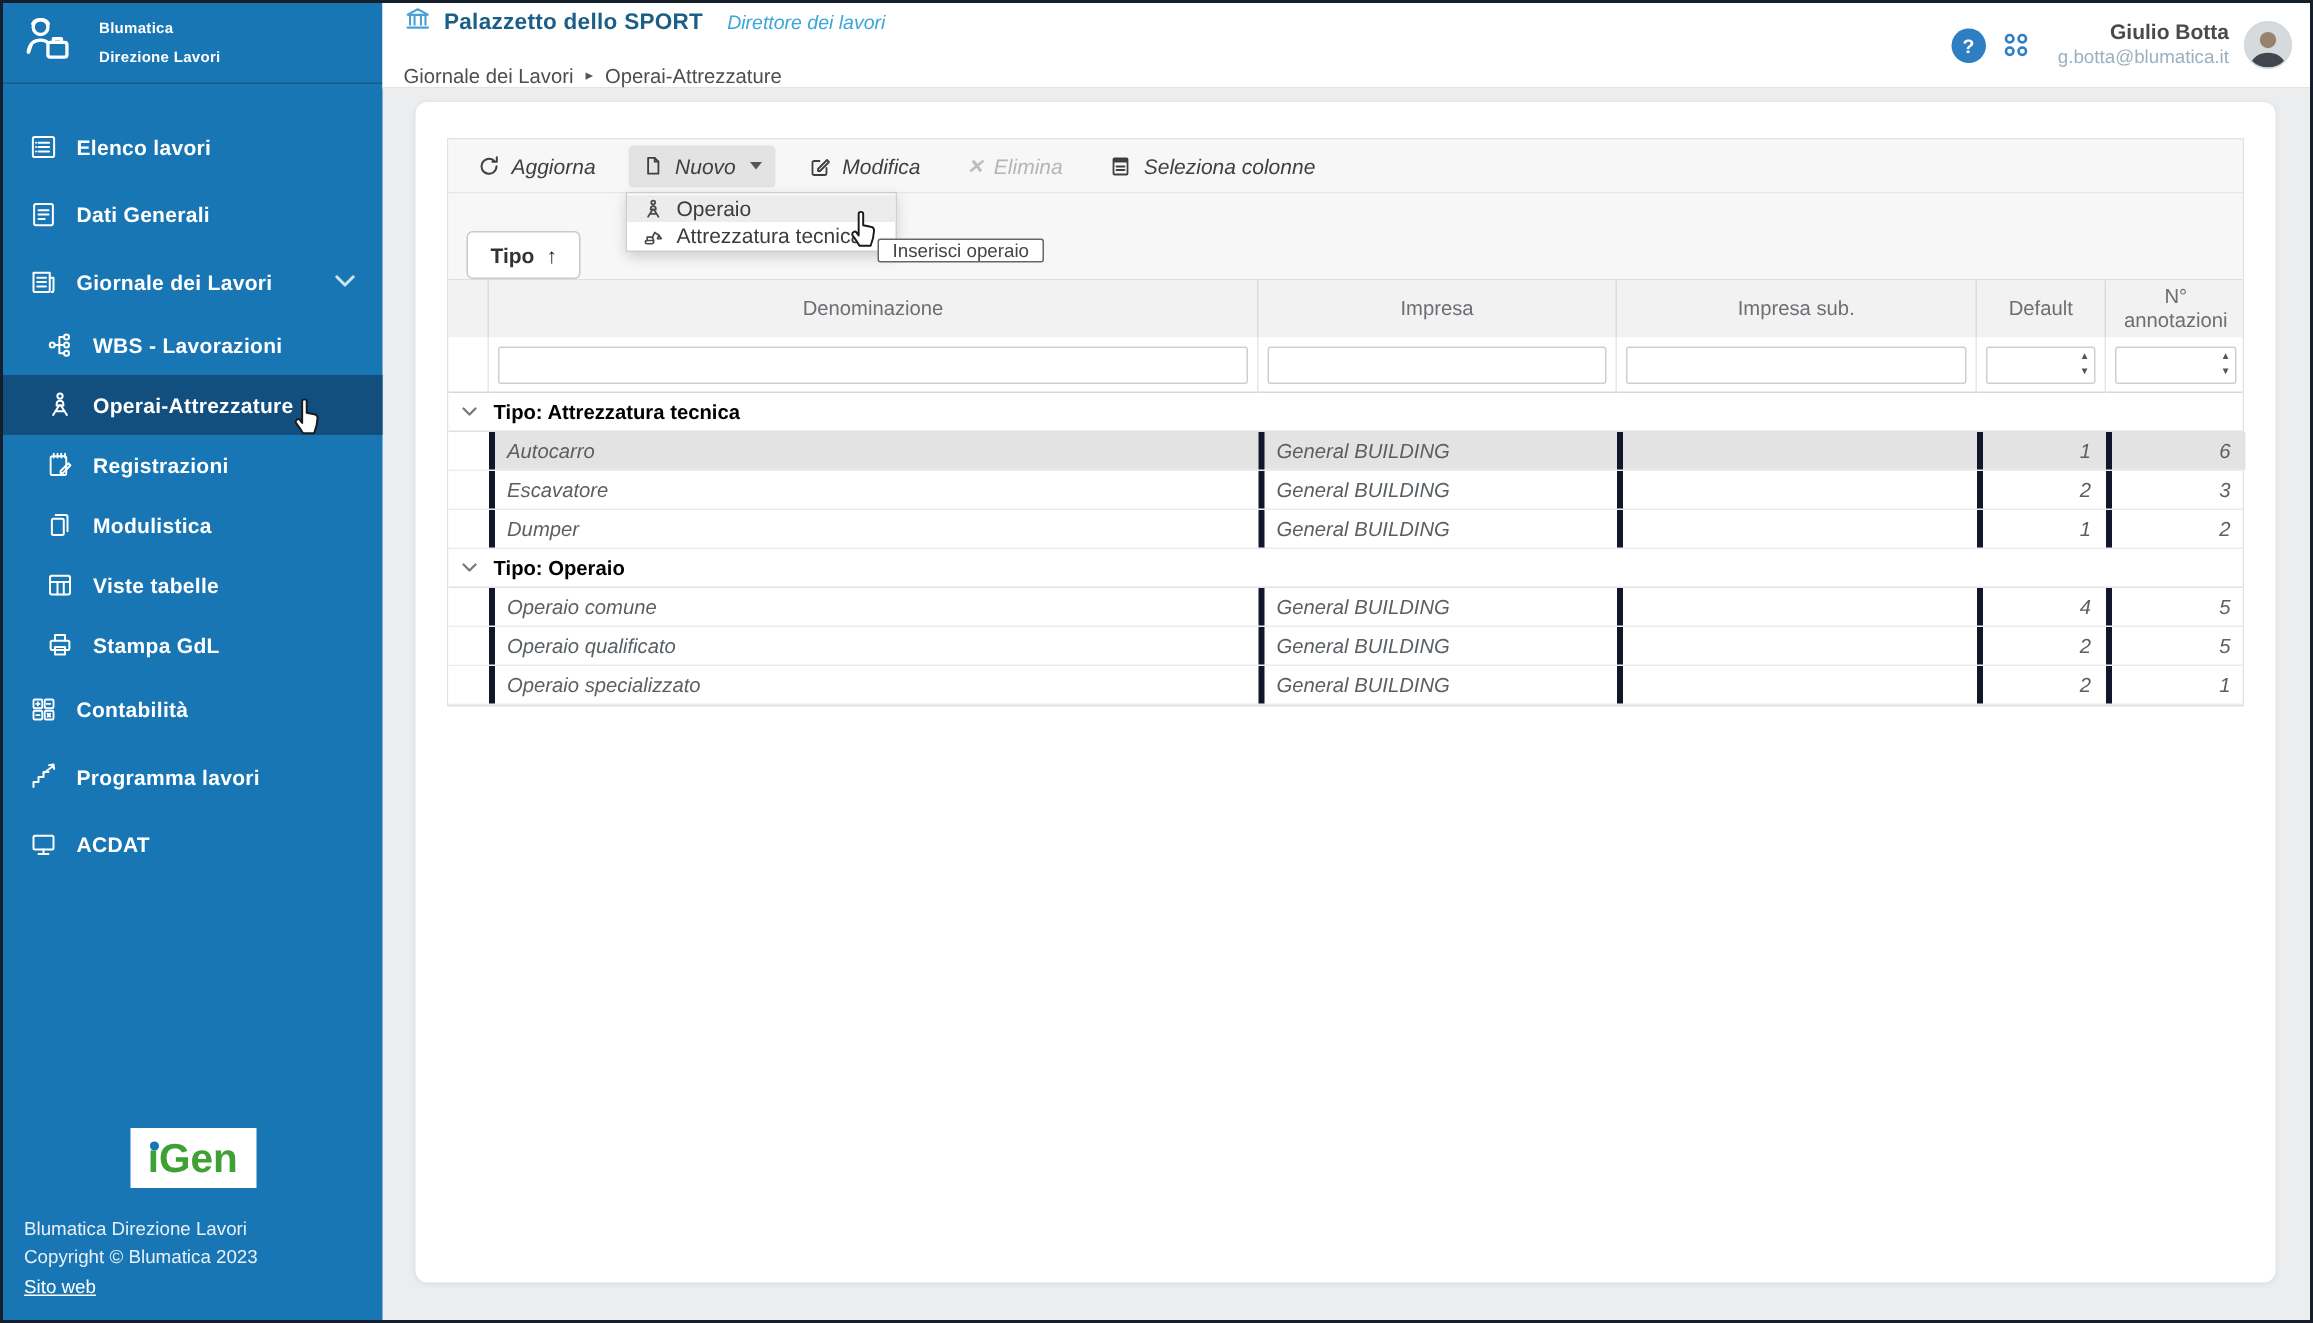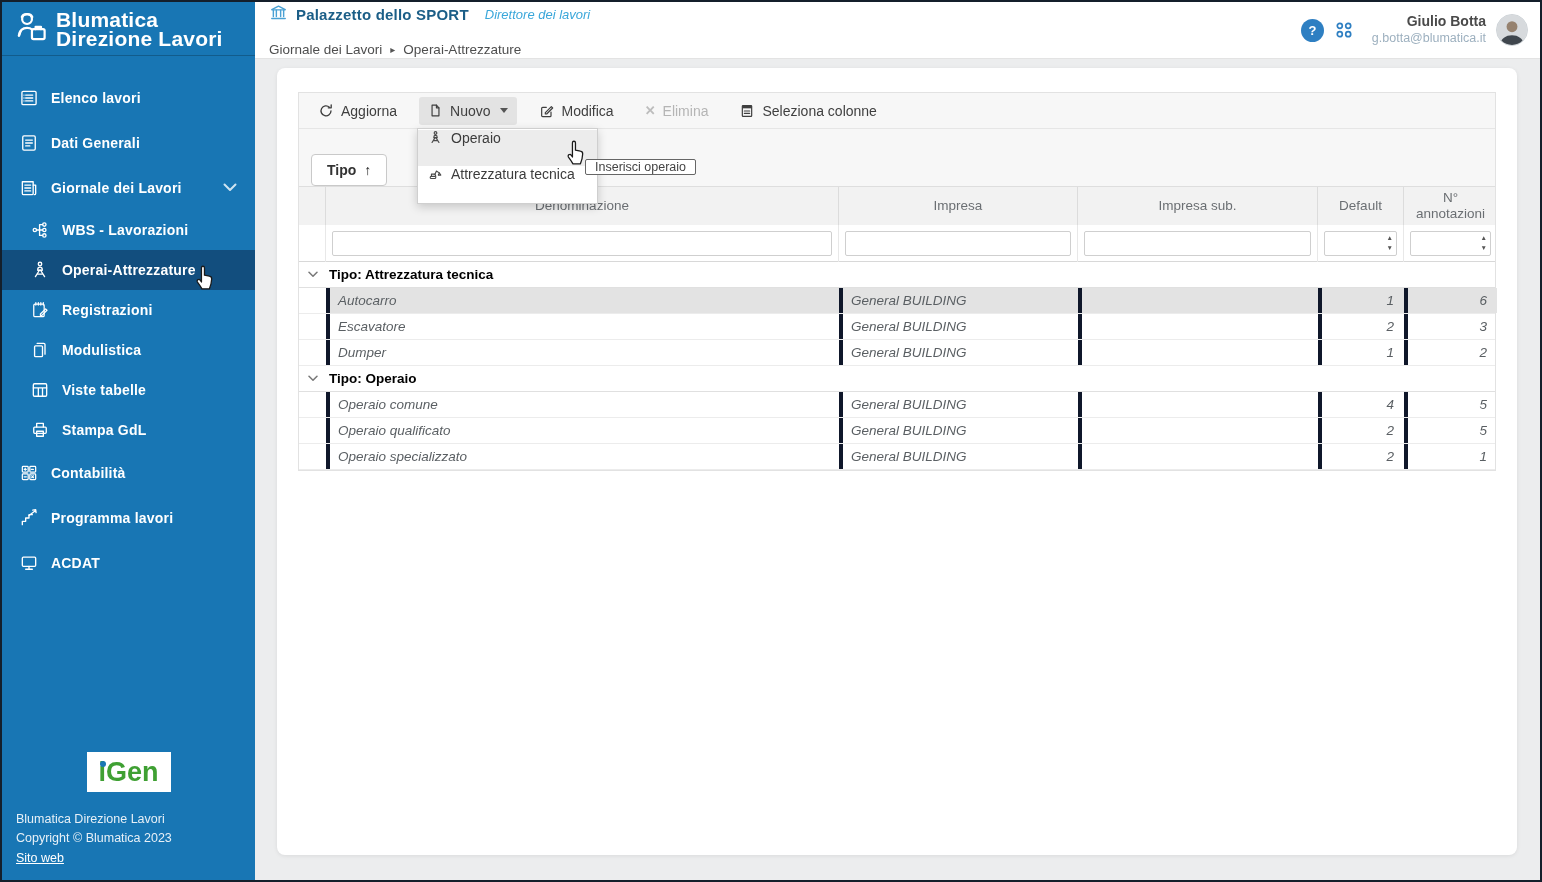--- a/index.html
+++ b/index.html
@@ -3,21 +3,21 @@
 <meta charset="utf-8">
 <style>
   * { margin:0; padding:0; box-sizing:border-box; }
   html,body { width:1542px; height:882px; font-family:"Liberation Sans", sans-serif; }
   .frame { width:1542px; height:882px; background:#141f2b; padding:2px; }
   .stage { position:relative; width:100%; height:100%; background:#ecedee; overflow:hidden; }
 
   
   .sidebar { position:absolute; left:0; top:0; bottom:0; width:253px; background:#1876b4; color:#fff; }
   .brand { height:54px; display:flex; align-items:center; padding-left:10px; border-bottom:1px solid rgba(0,0,0,.22); }
-  .brand-text { margin-left:6px; font-size:21px; font-weight:bold; line-height:19px; letter-spacing:.2px; }
+  .brand-text { margin-left:16px; font-size:10px; font-weight:bold; line-height:19px; letter-spacing:.2px; }
   .nav { margin-top:19px; }
   .nav-item { height:45px; display:flex; align-items:center; padding-left:16px; cursor:pointer; }
   .nav-item.sub { height:40px; padding-left:27px; }
   .nav-item.active { background:#124e7e; }
   .nico { width:22px; height:22px; display:flex; align-items:center; justify-content:center; flex:0 0 22px; }
   .nlabel { margin-left:11px; font-size:14px; font-weight:600; letter-spacing:.2px; }
   .chev { margin-left:auto; margin-right:18px; display:flex; }
   .igen-box { position:absolute; bottom:88px; left:50%; transform:translateX(-50%); width:84px; height:40px; background:#fff; display:flex; align-items:center; justify-content:center; }
   .igen-text { position:relative; font-size:27px; font-weight:bold; color:#3fa033; letter-spacing:0; }
   .igen-dot { position:absolute; left:2px; top:4px; width:6px; height:6px; border-radius:50%; background:#1876b4; }
@@ -35,21 +35,21 @@
   .userbox { margin-left:auto; display:flex; align-items:center; gap:10px; padding-right:12px; }
   .help-btn { width:23px; height:23px; border-radius:50%; background:#2e7fc2; color:#fff; font-size:13px; font-weight:bold; display:flex; align-items:center; justify-content:center; cursor:pointer; }
   .uinfo { text-align:right; line-height:1.25; margin-left:8px; }
   .uname { font-size:14px; font-weight:bold; color:#4a4a4a; }
   .uemail { font-size:12.5px; color:#9db0bf; }
   .avatar { width:32px; height:32px; border-radius:50%; overflow:hidden; background:#dfe3e6; border:1px solid #cfd4d8; cursor:pointer; }
 
   
   .card { position:absolute; left:275px; top:66px; width:1240px; height:787px; background:#fff; border-radius:8px; box-shadow:0 1px 4px rgba(0,0,0,.08); }
   .gridbox { position:absolute; left:21px; top:24px; width:1198px; border:1px solid #e2e2e2; }
-  .toolbar { height:36px; background:#f7f7f7; border-bottom:1px solid #e6e6e6; display:flex; align-items:center; gap:13px; padding-left:10px; font-size:14px; color:#3f3f3f; }
+  .toolbar { height:36px; background:#f7f7f7; border-bottom:1px solid #e6e6e6; display:flex; align-items:center; gap:13px; padding-left:10px; font-size:14px; color:#3f3f3f;font-style:italic; }
   .tbtn { display:flex; align-items:center; gap:7px; padding:6px 9px; border-radius:3px; cursor:pointer; white-space:nowrap; }
   .tbtn.open { background:#e3e3e3; }
   .tbtn.disabled { color:#b5b5b5; cursor:default; }
   .caret { width:0; height:0; border-left:4px solid transparent; border-right:4px solid transparent; border-top:5px solid #555; margin-left:2px; }
   .xicon { font-size:13px; color:#bdbdbd; font-weight:bold; }
   .group-panel { height:58px; background:#f7f7f7; border-bottom:1px solid #dedede; display:flex; align-items:flex-end; padding-left:12px; }
   .chip { background:#fff; border:1px solid #c9c9c9; border-radius:4px; padding:7px 15px; font-size:14px; font-weight:600; color:#333; display:flex; align-items:center; gap:8px; cursor:pointer; }
   .chip .arrow { font-weight:bold; color:#222; }
 
   .trow { display:grid; grid-template-columns:27px 513px 239px 240px 86px 93px; }
@@ -67,21 +67,21 @@
   .gchev { display:flex; justify-content:center; }
   .glabel { font-size:13.5px; font-weight:bold; color:#000000; padding-left:3px; }
   .drow { height:26px; background:#fff; border-bottom:1px solid #ececec; font-size:13.5px; color:#5a5f63; cursor:pointer; }
   .dcell { border-left:4px solid #0f172a; display:flex; align-items:center; padding:0 8px; overflow:hidden; white-space:nowrap;font-style:italic; }
   .dcell.num { justify-content:flex-end; padding-right:10px; }
   .drow.sel .dcell { background:#e3e3e3; }
   .dfirst { background:#fff; }
 
   
   .dropdown { position:absolute; left:415px; top:126px; width:181px; background:#fff; border:1px solid #cfcfcf; box-shadow:0 3px 9px rgba(0,0,0,.18); z-index:5; padding:1px 0; }
-  .mitem { height:36px; display:flex; gap:8px; padding-left:10px; font-size:14px; color:#3c3c3c; cursor:pointer; }
+  .mitem { height:18px; display:flex; align-items:center; gap:8px; padding-left:10px; font-size:14px; color:#3c3c3c; cursor:pointer; }
   .mitem.hover { background:#ececec; }
   .tooltip { position:absolute; left:583px; top:157px; background:#fff; border:1px solid #666; border-radius:2px; padding:0 9px; font-size:12.5px; color:#444; z-index:6; white-space:nowrap; }
   .cursor { position:absolute; z-index:9; pointer-events:none; }
 </style>
 </head>
 <body>
 
 <div class="frame">
 <div class="stage">
 

